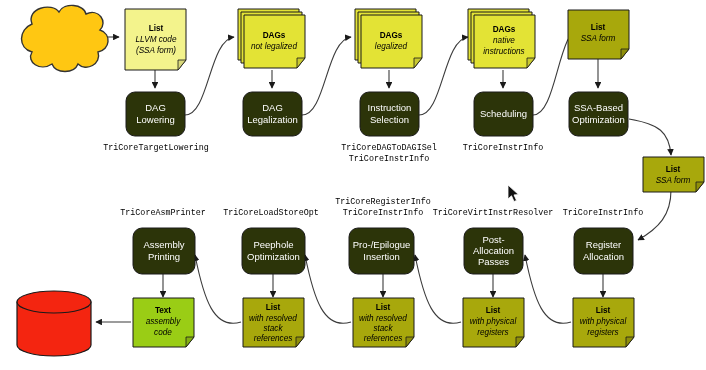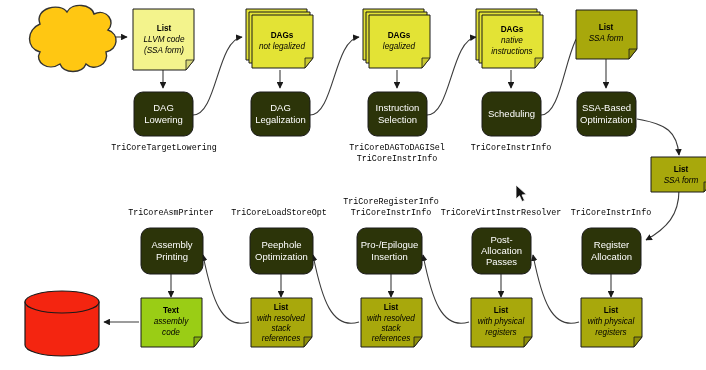--- a/index.html
+++ b/index.html
@@ -1,20 +1,20 @@
 <!DOCTYPE html>
 <html><head>
 <meta charset="utf-8">
 <style>
   html,body{margin:0;padding:0;background:#ffffff;}
   body{
     font-family:"Liberation Sans", sans-serif;
     width:706px;height:370px;position:relative;overflow:hidden;
   }
-  #stage{position:absolute;left:12px;top:0;width:562px;height:370px;}
+  #stage{position:absolute;left:4px;top:0;width:562px;height:370px;}
   svg.layer{position:absolute;left:0;top:0;width:706px;height:370px;}
   .edges{z-index:1;}
   .nodes{z-index:2;}
 
   
   .proc-label{
     font-family:"Liberation Sans", sans-serif;
     font-size:9.5px;fill:#ffffff;text-anchor:middle;
   }
   

